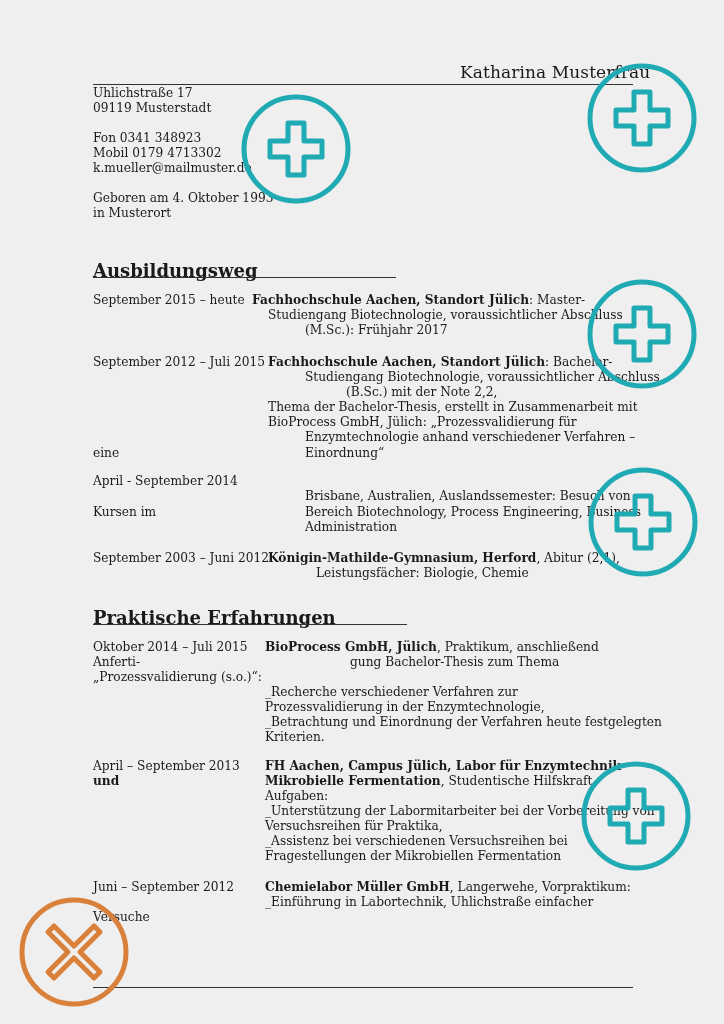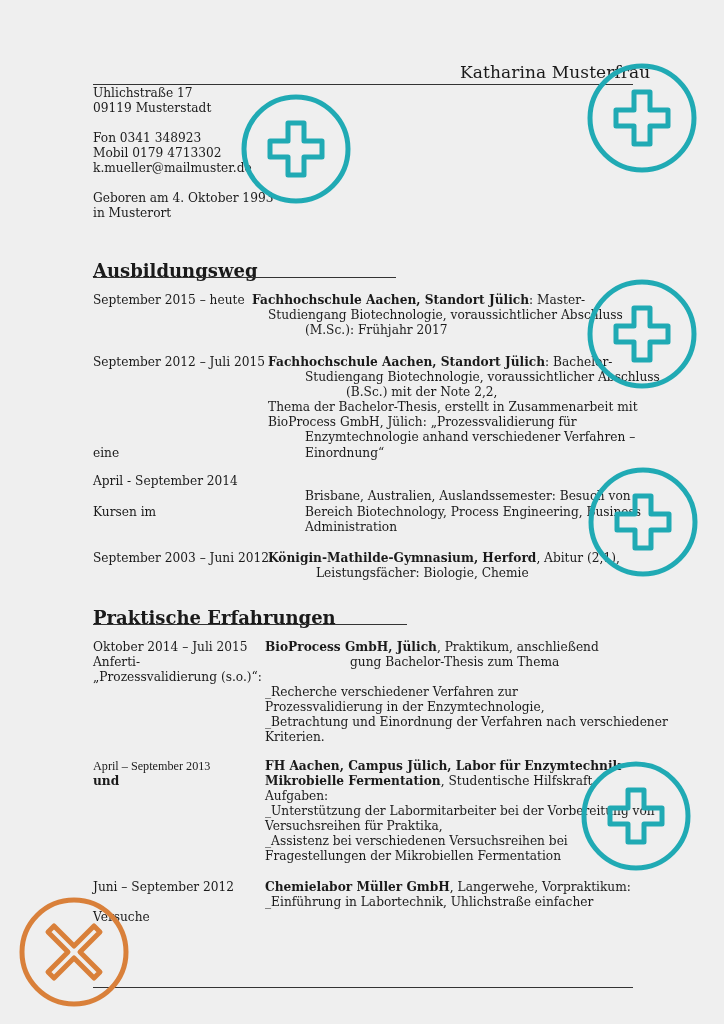--- a/index.html
+++ b/index.html
@@ -66,24 +66,24 @@
   <div class="abs t h" style="left:93px; top:610px;">Praktische Erfahrungen</div>
   <div class="rule" style="left:93px; top:624px; width:314px;"></div>
 
   <div class="abs t" style="left:93px; top:640px;">Oktober 2014 – Juli 2015</div>
   <div class="abs t" style="left:265px; top:640px;"><span class="b">BioProcess GmbH, Jülich</span><span>, Praktikum, anschließend</span></div>
   <div class="abs t" style="left:93px; top:655px;">Anferti-</div>
   <div class="abs t" style="left:350px; top:655px;">gung Bachelor-Thesis zum Thema</div>
   <div class="abs t" style="left:93px; top:670px;">„Prozessvalidierung (s.o.)“:</div>
   <div class="abs t" style="left:265px; top:685px;">_Recherche verschiedener Verfahren zur</div>
   <div class="abs t" style="left:265px; top:700px;">Prozessvalidierung in der Enzymtechnologie,</div>
-  <div class="abs t" style="left:265px; top:715px;">_Betrachtung und Einordnung der Verfahren nach verschiedener</div>
+  <div class="abs t" style="left:265px; top:715px;">_Betrachtung und Einordnung der Verfahren heute festgelegten</div>
   <div class="abs t" style="left:265px; top:730px;">Kriterien.</div>
 
-  <div class="abs t" style="left:93px; top:759px;font-family:Liberation Serif, serif;">April – September 2013</div>
+  <div class="abs t" style="left:93px; top:759px;">April – September 2013</div>
   <div class="abs t b" style="left:265px; top:759px;">FH Aachen, Campus Jülich, Labor für Enzymtechnik</div>
   <div class="abs t b" style="left:93px; top:774px;">und</div>
   <div class="abs t" style="left:265px; top:774px;"><span class="b">Mikrobielle Fermentation</span><span>, Studentische Hilfskraft,</span></div>
   <div class="abs t" style="left:265px; top:789px;">Aufgaben:</div>
   <div class="abs t" style="left:265px; top:804px;">_Unterstützung der Labormitarbeiter bei der Vorbereitung von</div>
   <div class="abs t" style="left:265px; top:819px;">Versuchsreihen für Praktika,</div>
   <div class="abs t" style="left:265px; top:834px;">_Assistenz bei verschiedenen Versuchsreihen bei</div>
   <div class="abs t" style="left:265px; top:849px;">Fragestellungen der Mikrobiellen Fermentation</div>
 
   <div class="abs t" style="left:93px; top:880px;">Juni – September 2012</div>

